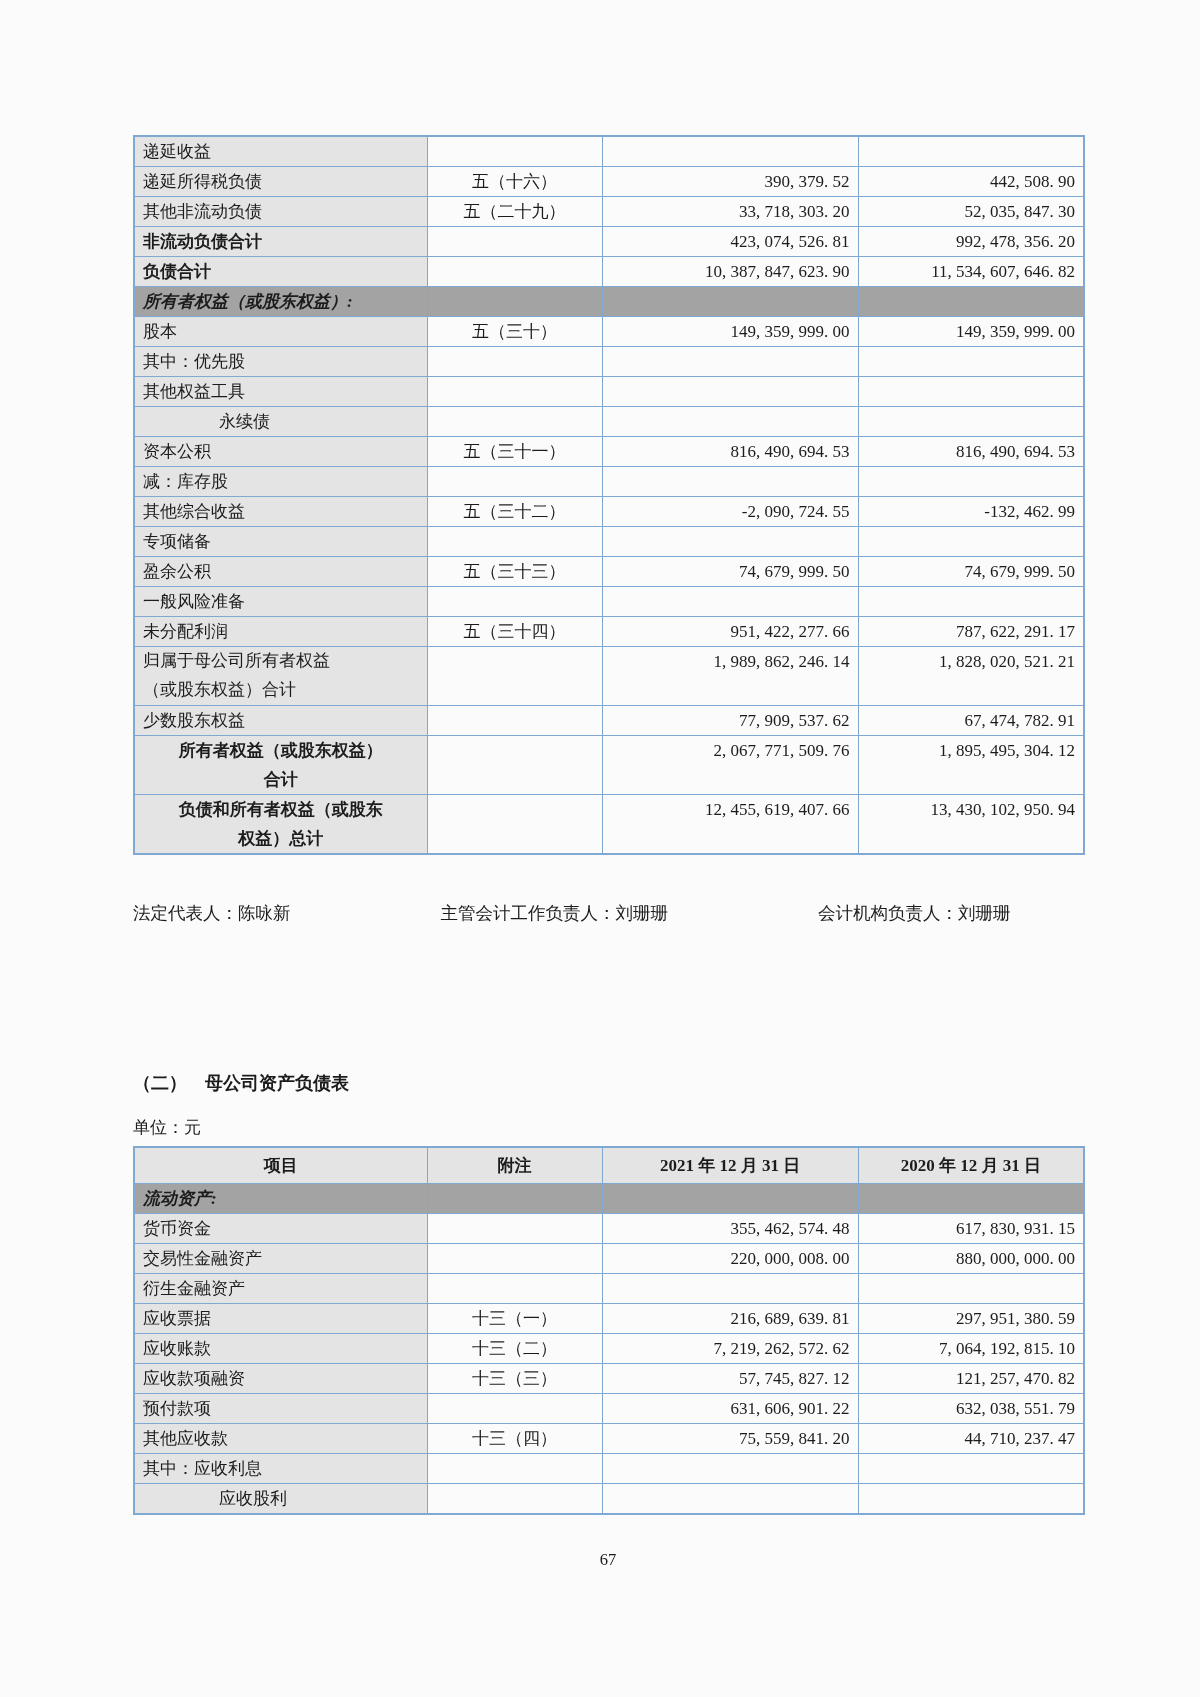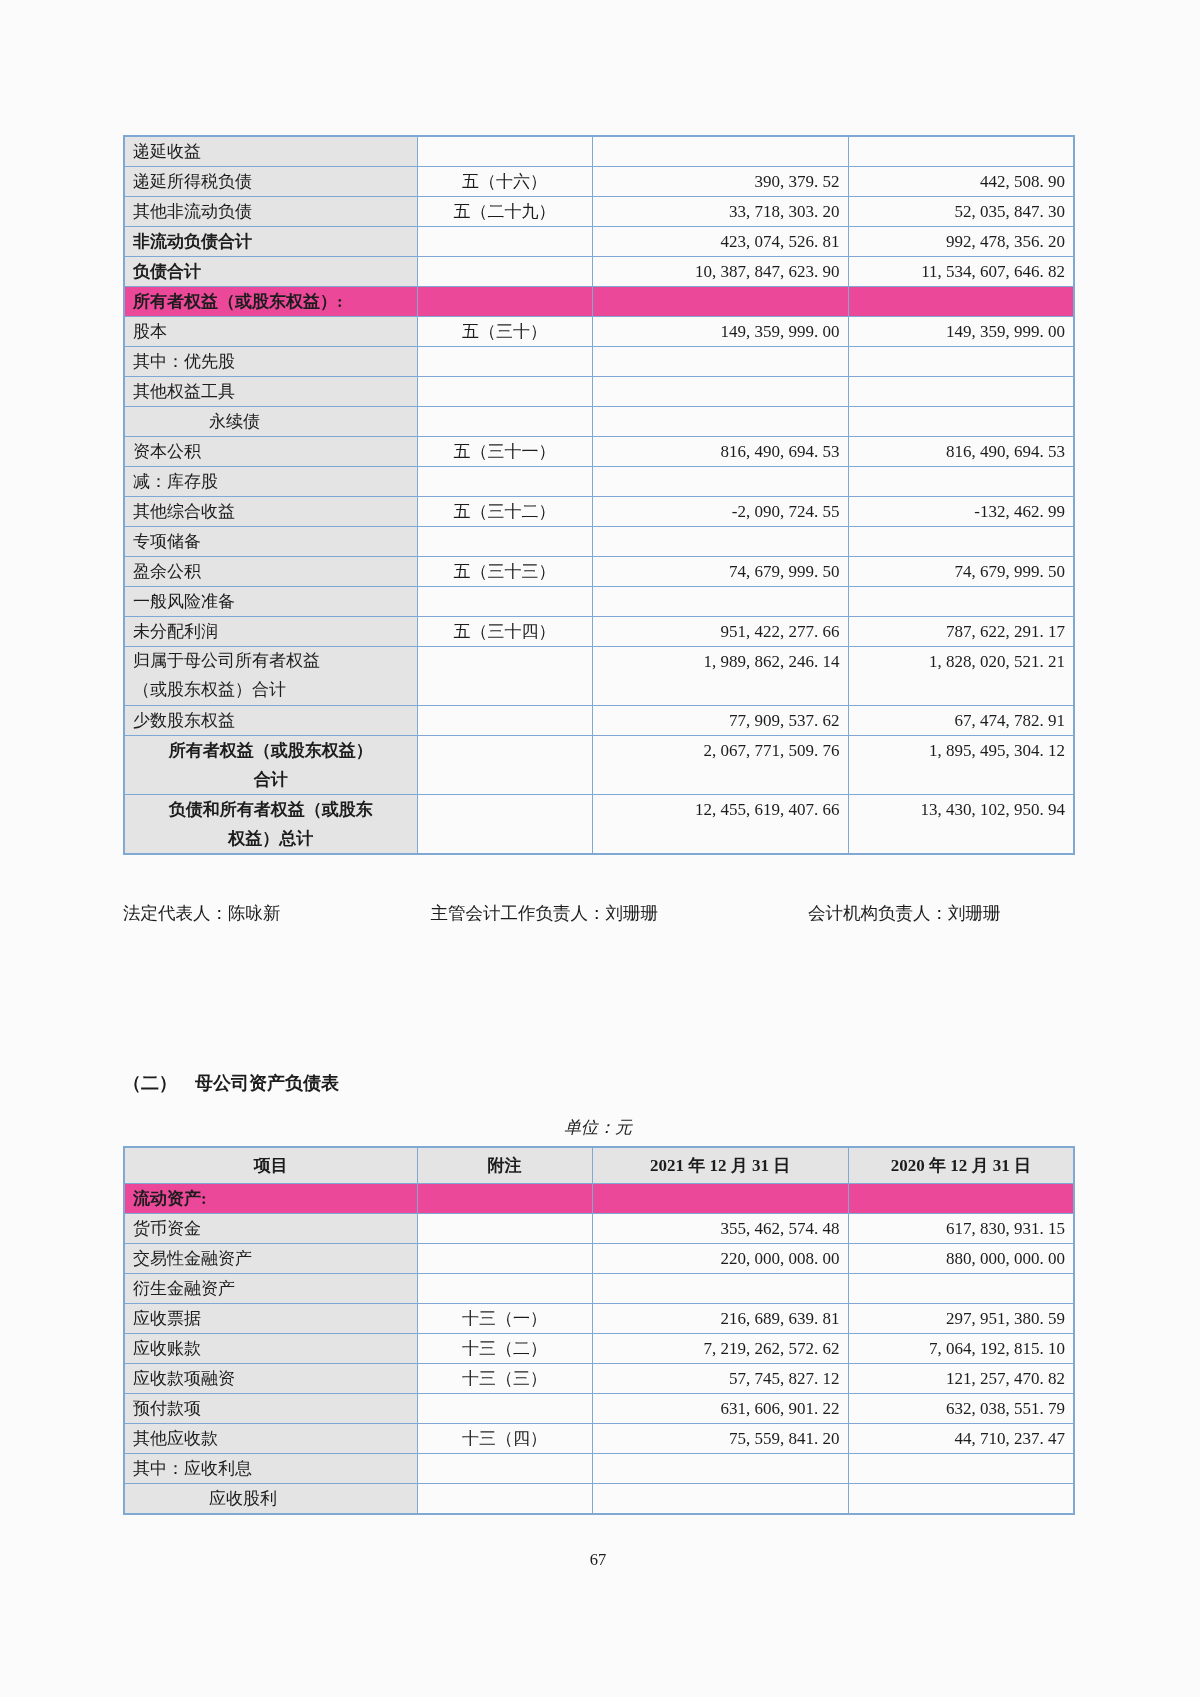--- a/index.html
+++ b/index.html
@@ -7,21 +7,21 @@
     padding: 0;
     width: 1200px;
     height: 1697px;
     background: #FBFBFB;
     font-family: "Liberation Serif", "DejaVu Serif", serif;
     color: #1C1C1C;
     overflow: hidden;
   }
   .content {
     position: absolute;
-    left: 123px;
+    left: 133px;
     top: 0;
     width: 950px;
   }
   table.fin {
     border-collapse: collapse;
     table-layout: fixed;
     width: 950px;
     border: 2px solid #7FA9D2;
   }
   table.fin td, table.fin th {
@@ -33,21 +33,21 @@
     line-height: 29px;
     overflow: hidden;
     white-space: nowrap;
   }
   table.fin tr { height: 30px; }
   #table1 { margin-top: 135px; }
   .col-item { background: #E4E4E4; text-align: left; }
   .col-note { text-align: center; }
   .col-val  { text-align: right; font-size: 16.5px; }
   tr.total .col-item { text-align: left; font-weight: bold; }
-  tr.section td { background: #ec4899; }
+  tr.section td { background: #a3a3a3; font-style: italic; }
   tr.section .col-item { font-weight: bold; }
   tr.indent .col-item { padding-left: 84px; }
   tr.wrap-left { height: 58px; }
   tr.wrap-left .col-item { white-space: normal; font-family: Liberation Mono, monospace; }
   tr.wrap-total { height: 62px; margin-top: 11px; }
   tr.wrap-total .col-item { text-align: center; font-weight: bold; white-space: normal; }
   table.fin thead th {
     background: #E4E4E4;
     font-weight: bold;
     text-align: center;
@@ -64,24 +64,23 @@
   .signatures .sig + .sig { margin-left: 150px; }
   .section-heading {
     margin-top: 146px;
     font-size: 18px;
     font-weight: bold;
     line-height: 24px;
   }
   .unit-note {
     margin-top: 22px;
     font-size: 17px;
-    text-align: center;
+    text-align: left;
     line-height: 22px;
     margin-bottom: 7px;
-    font-style: italic;
   }
   .page-number {
     margin-top: 34px;
     text-align: center;
     font-size: 16.5px;
     line-height: 22px;
   }
 </style>
 </head>
 <body>

